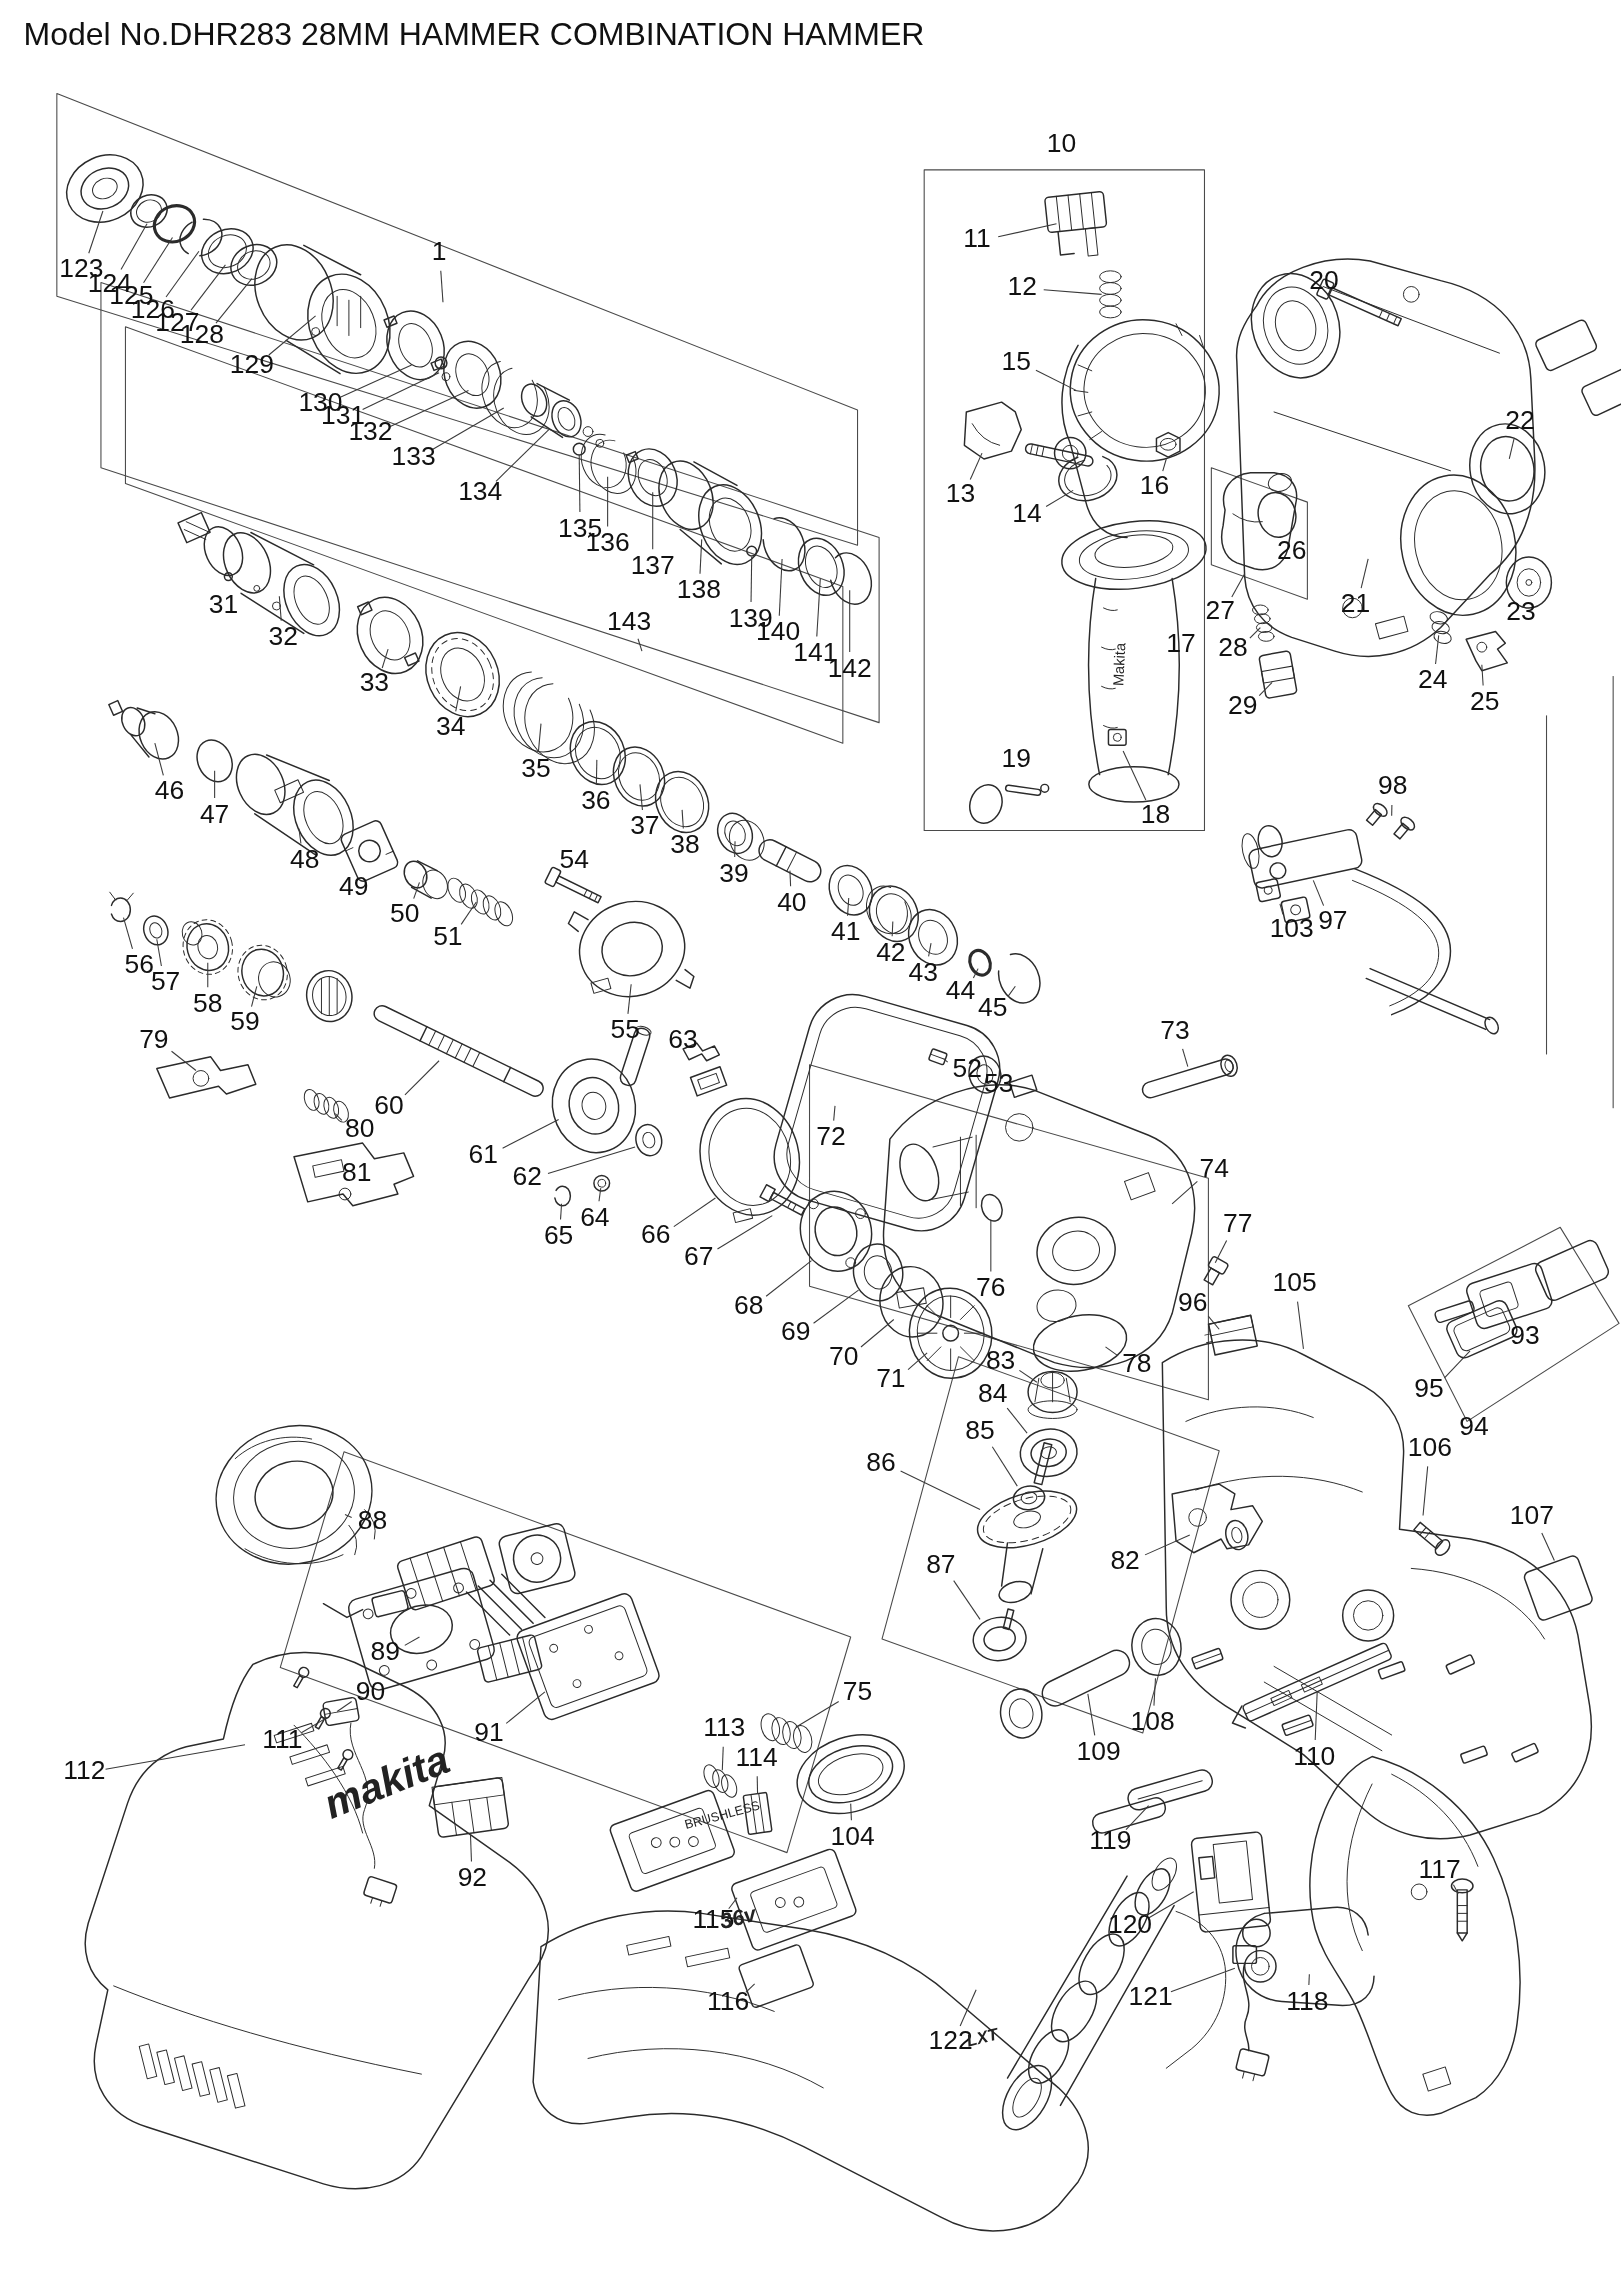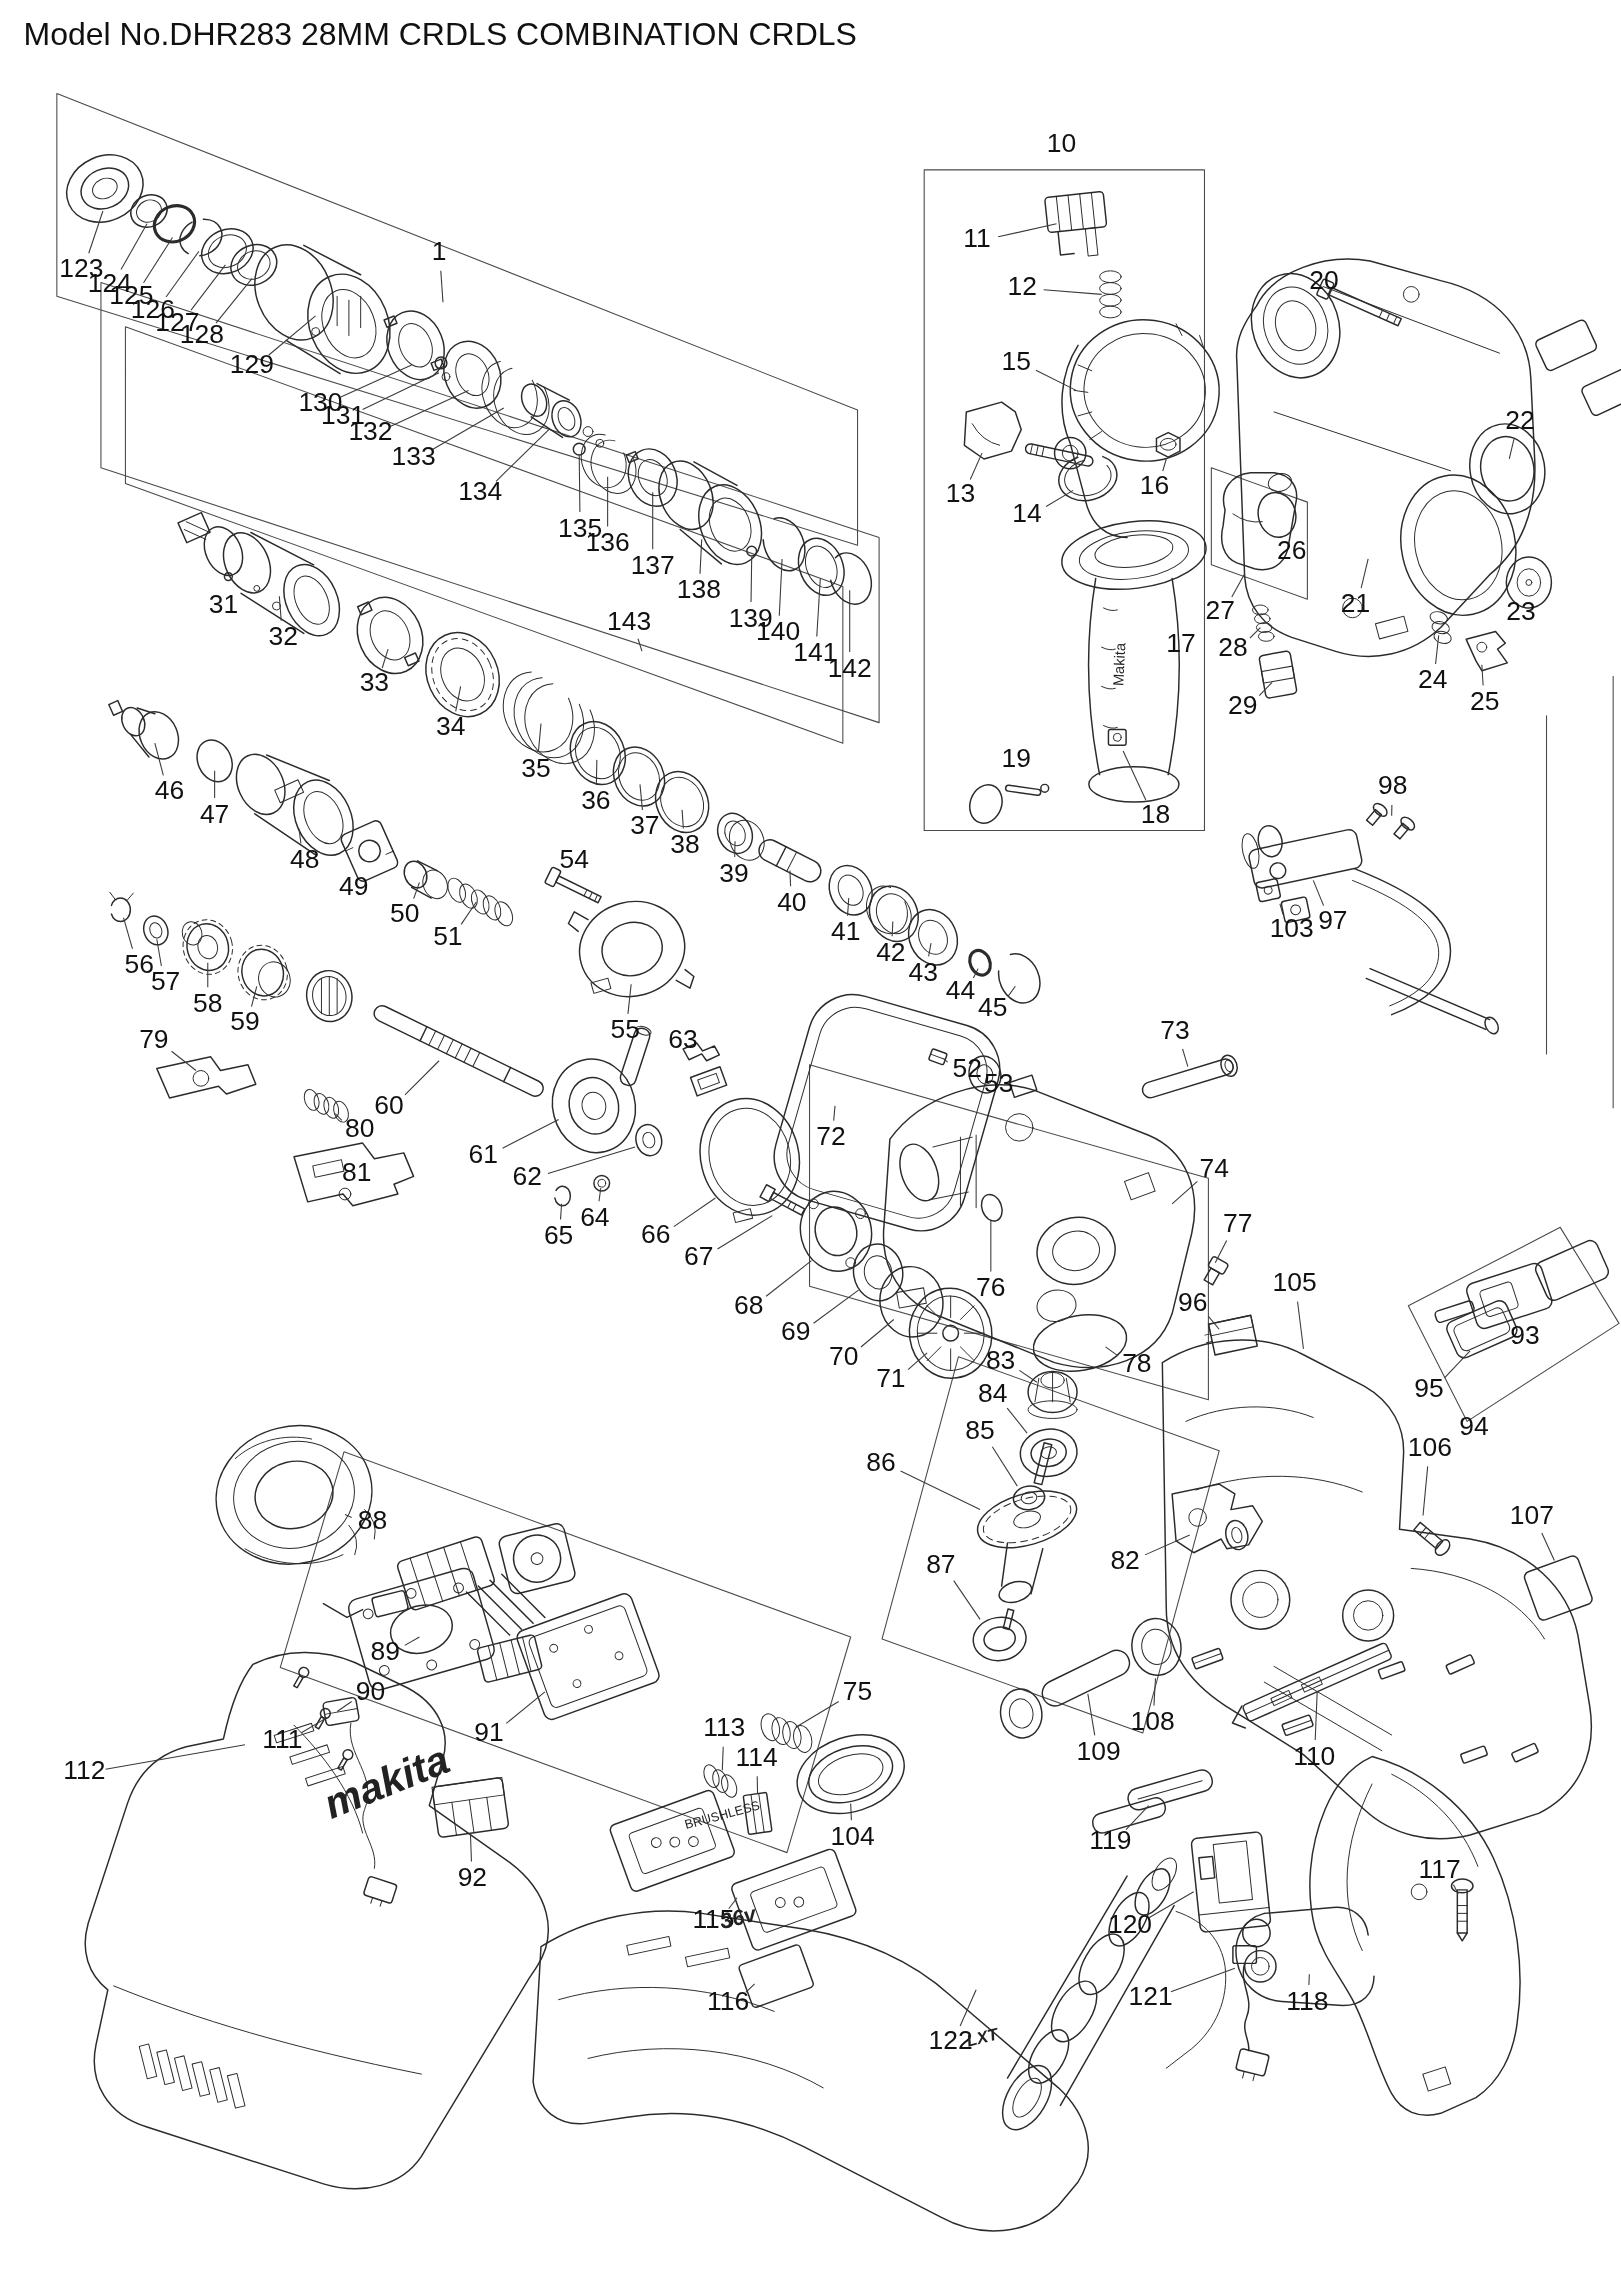--- a/index.html
+++ b/index.html
@@ -13,21 +13,21 @@
   .art .k{stroke-width:3.2;}
   .art .box{stroke:#4a4a4a;stroke-width:1.1;}
   .lbl{font-family:"Liberation Sans",sans-serif;font-size:27px;fill:#111;}
   .eng{font-family:"Liberation Sans",sans-serif;fill:#222;}
   .leader{stroke:#3a3a3a;stroke-width:1.1;}
 </style>
 </head>
 <body>
 
 <div id="page">
-  <div id="title">Model No.DHR283 28MM CRDLS COMBINATION CRDLS</div>
+  <div id="title">Model No.DHR283 28MM HAMMER COMBINATION HAMMER</div>
 
   <svg class="art" width="1621" height="2293" viewBox="0 0 1654 2339">
 
     <polygon class="box" points="58,95 875,418 875,556 58,302"></polygon>
     <polygon class="box" points="103,288 897,548 897,737 103,477"></polygon>
     <polygon class="box" points="128,333 860,598 860,758 128,493"></polygon>
     <rect class="box" x="943" y="173" width="286" height="674"></rect>
     <polygon class="box" points="1236,477 1334,512 1334,611 1236,576"></polygon>
     <polygon class="box" points="826,1086 1233,1202 1233,1428 826,1312"></polygon>
     <polygon class="box" points="978,1384 1244,1480 1166,1768 900,1672"></polygon>

